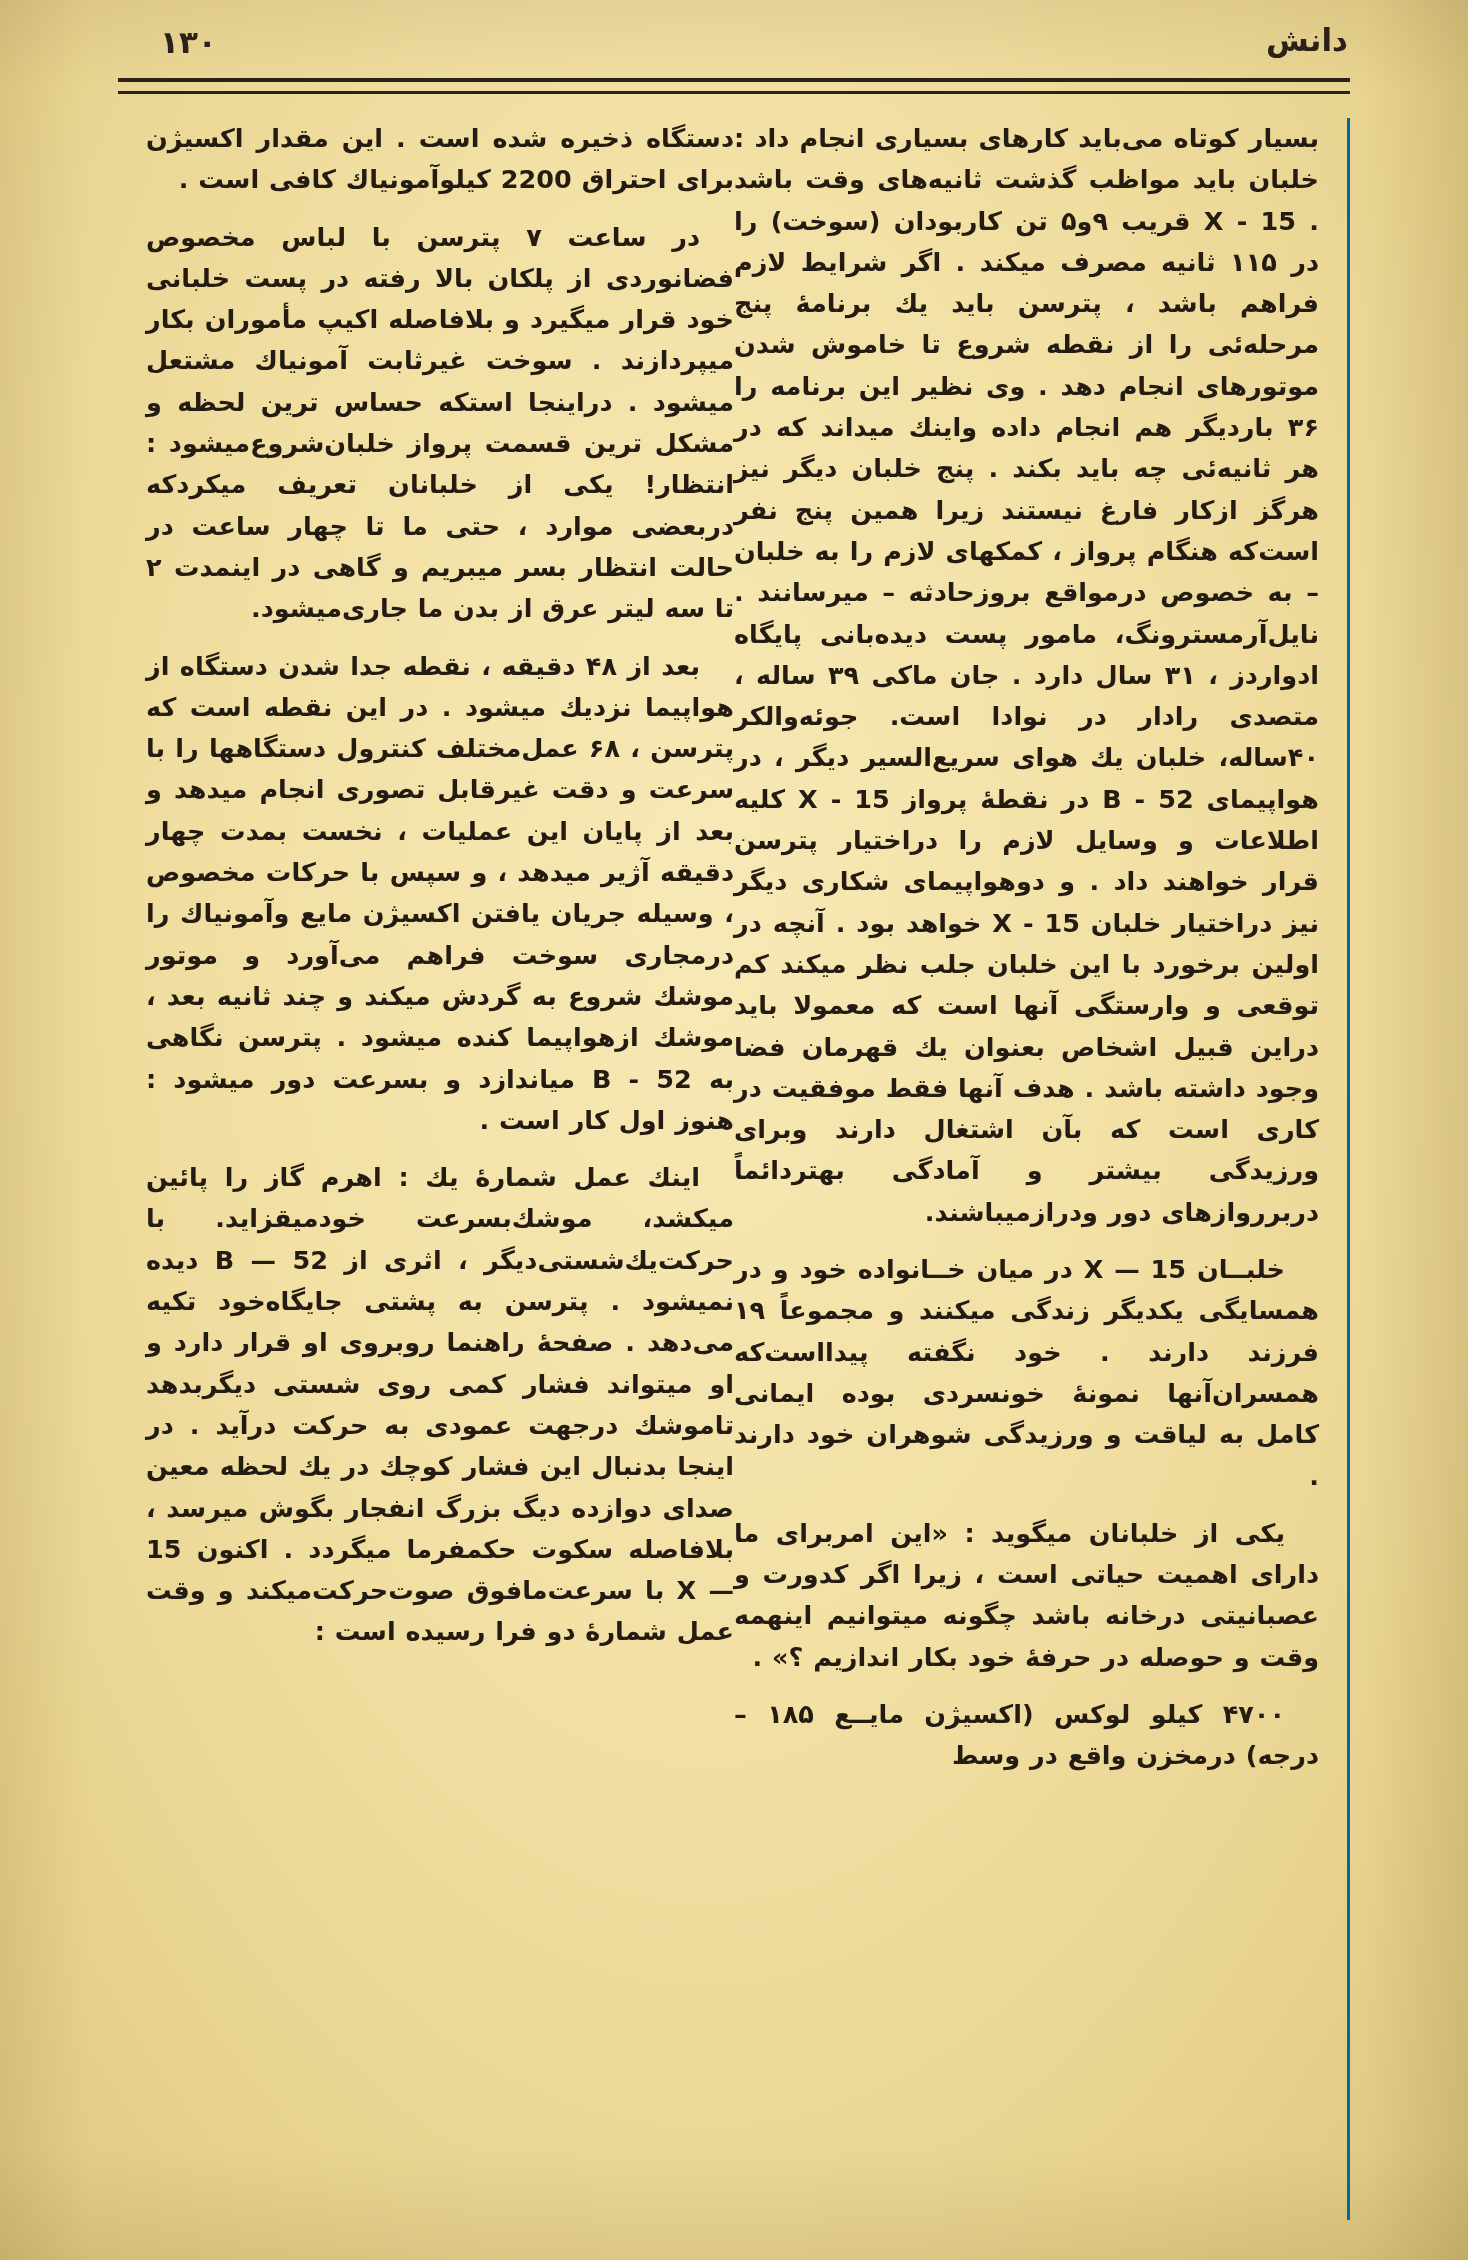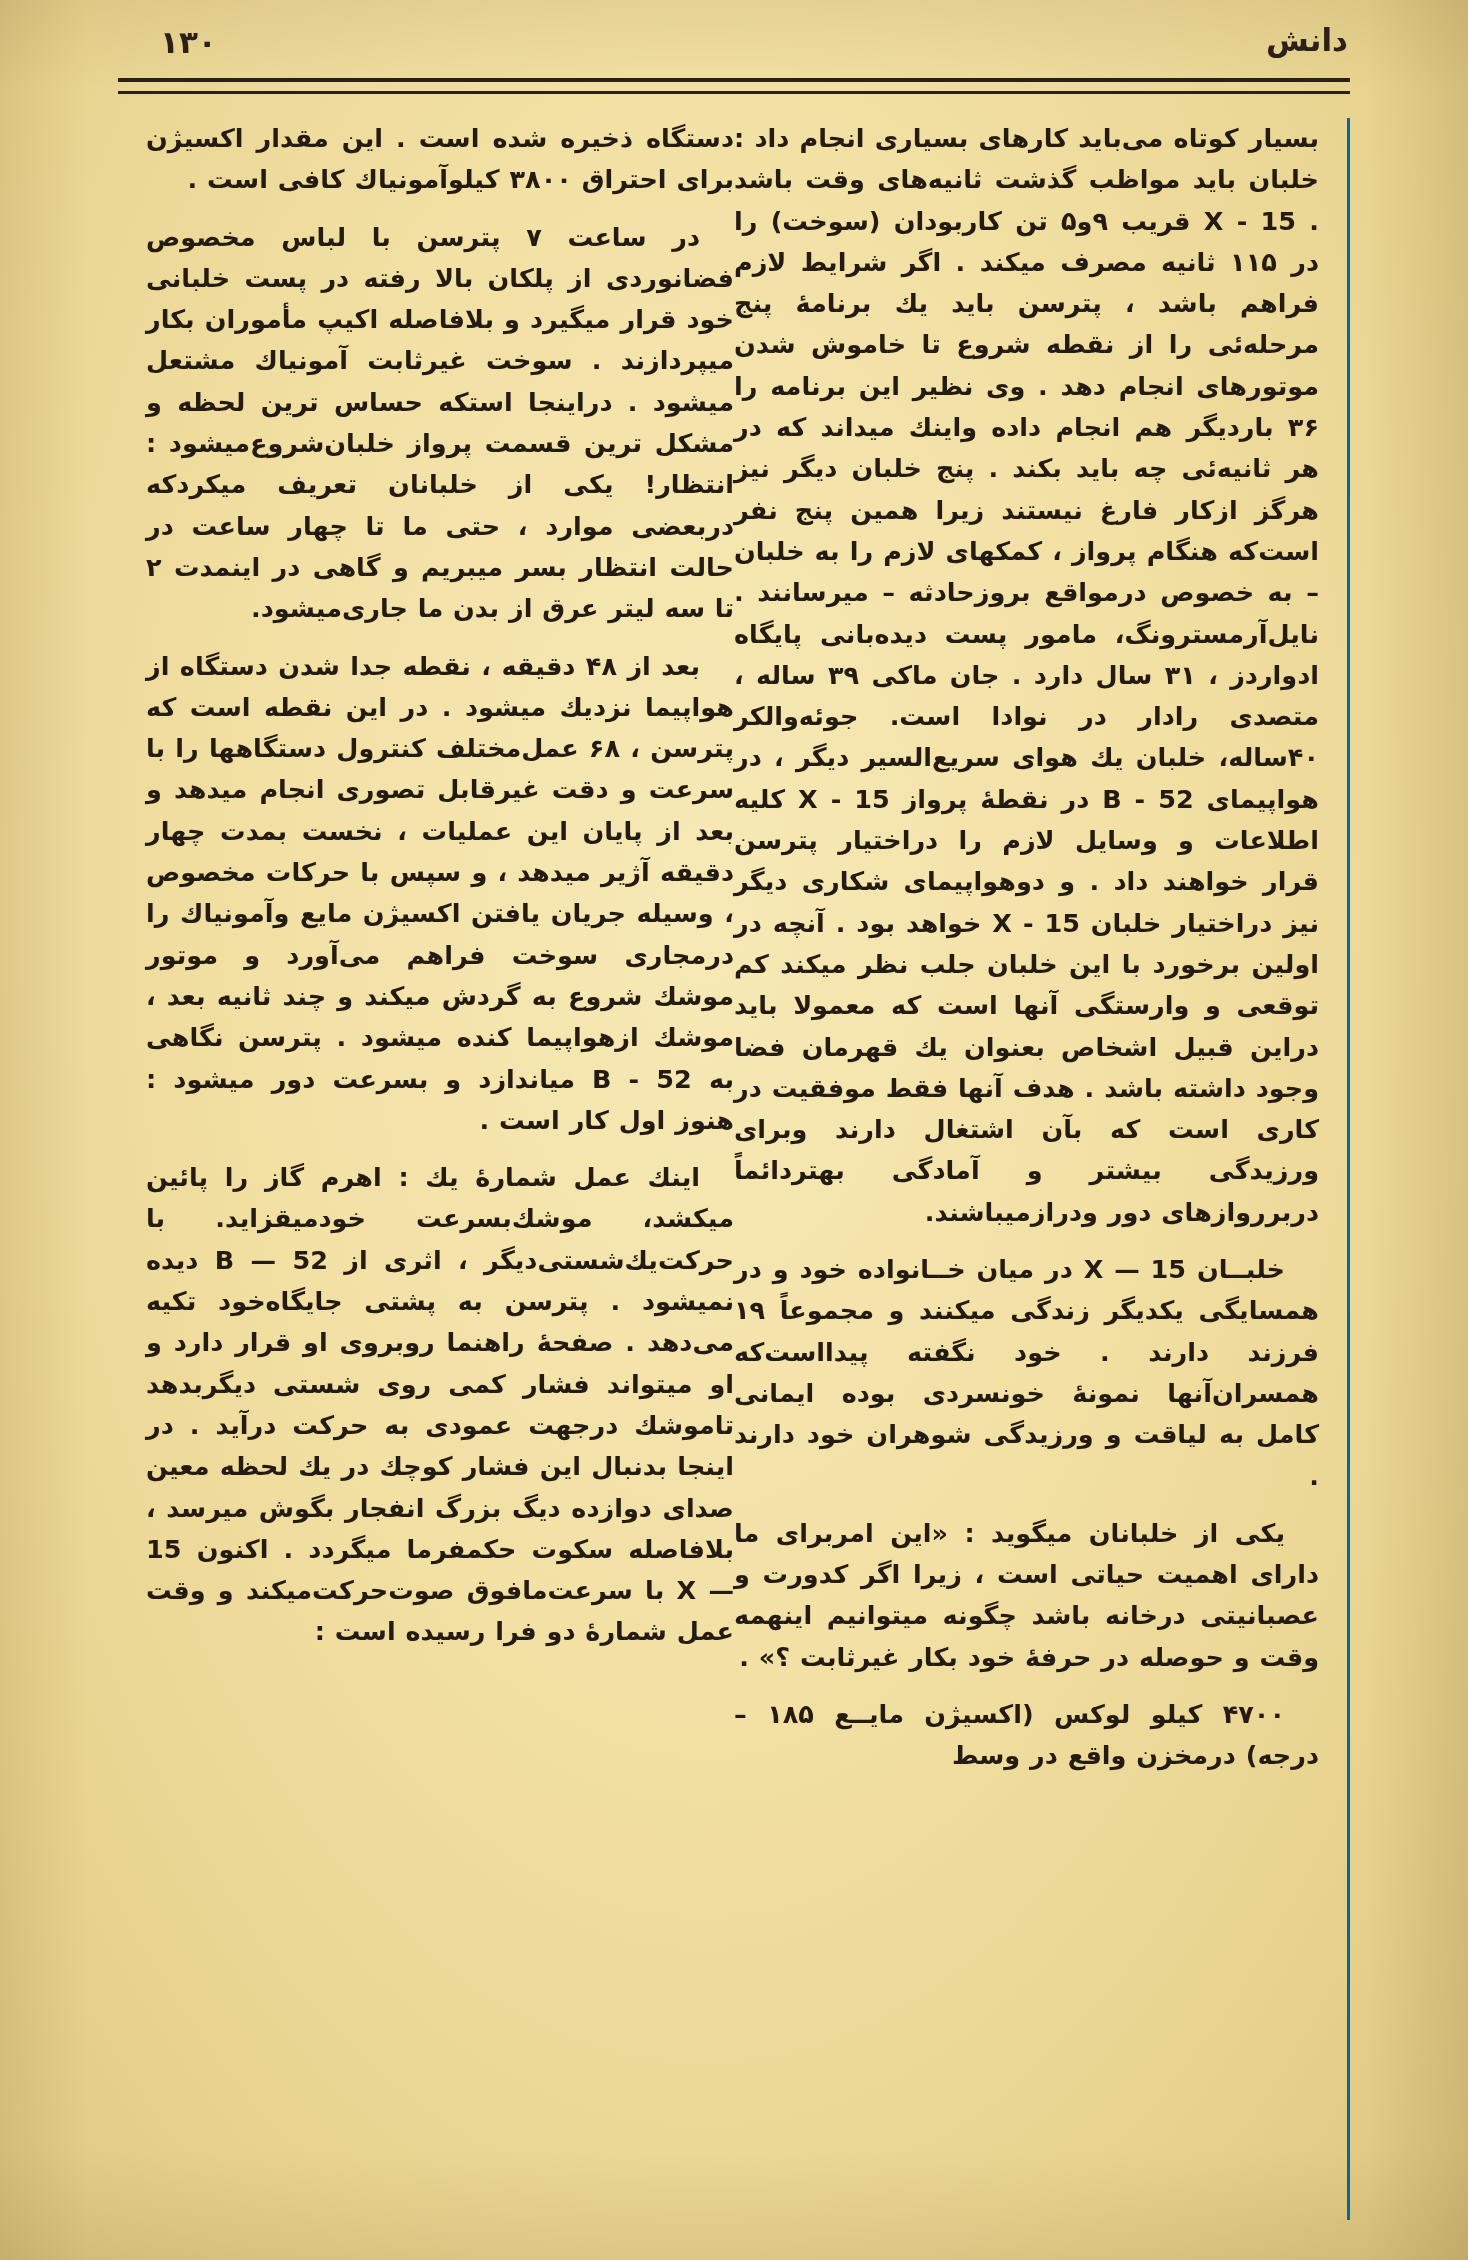--- a/index.html
+++ b/index.html
@@ -119,25 +119,25 @@
     <div class="page-number">۱۳۰</div>
   </div>
 
   <div class="rule-top"></div>
 
   <div class="columns">
 
     <div class="col col-left">
       <p class="para">بسیار كوتاه می‌باید كارهای بسیاری انجام داد : خلبان باید مواظب گذشت ثانیه‌های وقت باشد . 15 - X قریب ۹و۵ تن كاربودان (سوخت) را در ۱۱۵ ثانیه مصرف میكند . اگر شرایط لازم فراهم باشد ، پترسن باید یك برنامهٔ پنج مرحله‌ئی را از نقطه شروع تا خاموش شدن موتورهای انجام دهد . وی نظیر این برنامه را ۳۶ باردیگر هم انجام داده واینك میداند كه در هر ثانیه‌ئی چه باید بكند . پنج خلبان دیگر نیز هرگز ازكار فارغ نیستند زیرا همین پنج نفر است‌كه هنگام پرواز ، كمكهای لازم را به خلبان – به خصوص درمواقع بروزحادثه – میرسانند . نایل‌آرمسترونگ، مامور پست دیده‌بانی پایگاه ادواردز ، ۳۱ سال دارد . جان ماكی ۳۹ ساله ، متصدی رادار در نوادا است. جوئه‌والكر ۴۰ساله، خلبان یك هوای سریع‌السیر دیگر ، در هواپیمای 52 - B در نقطهٔ پرواز 15 - X كلیه اطلاعات و وسایل لازم را دراختیار پترسن قرار خواهند داد . و دوهواپیمای شكاری دیگر نیز دراختیار خلبان 15 - X خواهد بود . آنچه در اولین برخورد با این خلبان جلب نظر میكند كم توقعی و وارستگی آنها است كه معمولا باید دراین قبیل اشخاص بعنوان یك قهرمان فضا وجود داشته باشد . هدف آنها فقط موفقیت در كاری است كه بآن اشتغال دارند وبرای ورزیدگی بیشتر و آمادگی بهتردائماً دربرروازهای دور ودرازمیباشند.</p>
       <p class="para indent">خلبــان 15 — X در میان خــانواده خود و در همسایگی یكدیگر زندگی میكنند و مجموعاً ۱۹ فرزند دارند . خود نگفته پیدااست‌كه همسران‌آنها نمونهٔ خونسردی بوده ایمانی كامل به لیاقت و ورزیدگی شوهران خود دارند .</p>
-      <p class="para indent">یكی از خلبانان میگوید : «این امربرای ما دارای اهمیت حیاتی است ، زیرا اگر كدورت و عصبانیتی درخانه باشد چگونه میتوانیم اینهمه وقت و حوصله در حرفهٔ خود بكار غیرثابت ؟» .</p>
+      <p class="para indent">یكی از خلبانان میگوید : «این امربرای ما دارای اهمیت حیاتی است ، زیرا اگر كدورت و عصبانیتی درخانه باشد چگونه میتوانیم اینهمه وقت و حوصله در حرفهٔ خود بكار اندازیم ؟» .</p>
       <p class="para indent">۴۷۰۰ كیلو لوكس (اكسیژن مایــع ۱۸۵ – درجه) درمخزن واقع در وسط</p>
     </div>
 
     <div class="col col-right">
-      <p class="para">دستگاه ذخیره شده است . این مقدار اکسیژن برای احتراق ۳۸۰۰ کیلوآمونیاك كافی است .</p>
+      <p class="para">دستگاه ذخیره شده است . این مقدار اکسیژن برای احتراق 2200 کیلوآمونیاك كافی است .</p>
       <p class="para indent">در ساعت ۷ پترسن با لباس مخصوص فضانوردی از پلكان بالا رفته در پست خلبانی خود قرار میگیرد و بلافاصله اكیپ مأموران بكار میپردازند . سوخت غیرثابت آمونیاك مشتعل میشود . دراینجا استكه حساس ترین لحظه و مشكل ترین قسمت پرواز خلبان‌شروع‌میشود : انتظار! یكی از خلبانان تعریف میكردكه دربعضی موارد ، حتی ما تا چهار ساعت در حالت انتظار بسر میبریم و گاهی در اینمدت ۲ تا سه لیتر عرق از بدن ما جاری‌میشود.</p>
       <p class="para indent">بعد از ۴۸ دقیقه ، نقطه جدا شدن دستگاه از هواپیما نزدیك میشود . در این نقطه است كه پترسن ، ۶۸ عمل‌مختلف كنترول دستگاهها را با سرعت و دقت غیرقابل تصوری انجام میدهد و بعد از پایان این عملیات ، نخست بمدت چهار دقیقه آژیر میدهد ، و سپس با حركات مخصوص ، وسیله جریان یافتن اكسیژن مایع وآمونیاك را درمجاری سوخت فراهم می‌آورد و موتور موشك شروع به گردش میكند و چند ثانیه بعد ، موشك ازهواپیما كنده میشود . پترسن نگاهی به B - 52 میاندازد و بسرعت دور میشود : هنوز اول كار است .</p>
       <p class="para indent">اینك عمل شمارهٔ یك : اهرم گاز را پائین میكشد، موشك‌بسرعت خودمیقزاید. با حركت‌یك‌شستی‌دیگر ، اثری از B — 52 دیده نمیشود . پترسن به پشتی جایگاه‌خود تكیه می‌دهد . صفحهٔ راهنما روبروی او قرار دارد و او میتواند فشار كمی روی شستی دیگربدهد تاموشك درجهت عمودی به حركت درآید . در اینجا بدنبال این فشار كوچك در یك لحظه معین صدای دوازده دیگ بزرگ انفجار بگوش میرسد ، بلافاصله سكوت حكمفرما میگردد . اكنون 15 — X با سرعت‌مافوق صوت‌حركت‌میكند و وقت عمل شمارهٔ دو فرا رسیده است :</p>
     </div>
 
   </div>
 </div>
 
 </body></html>

